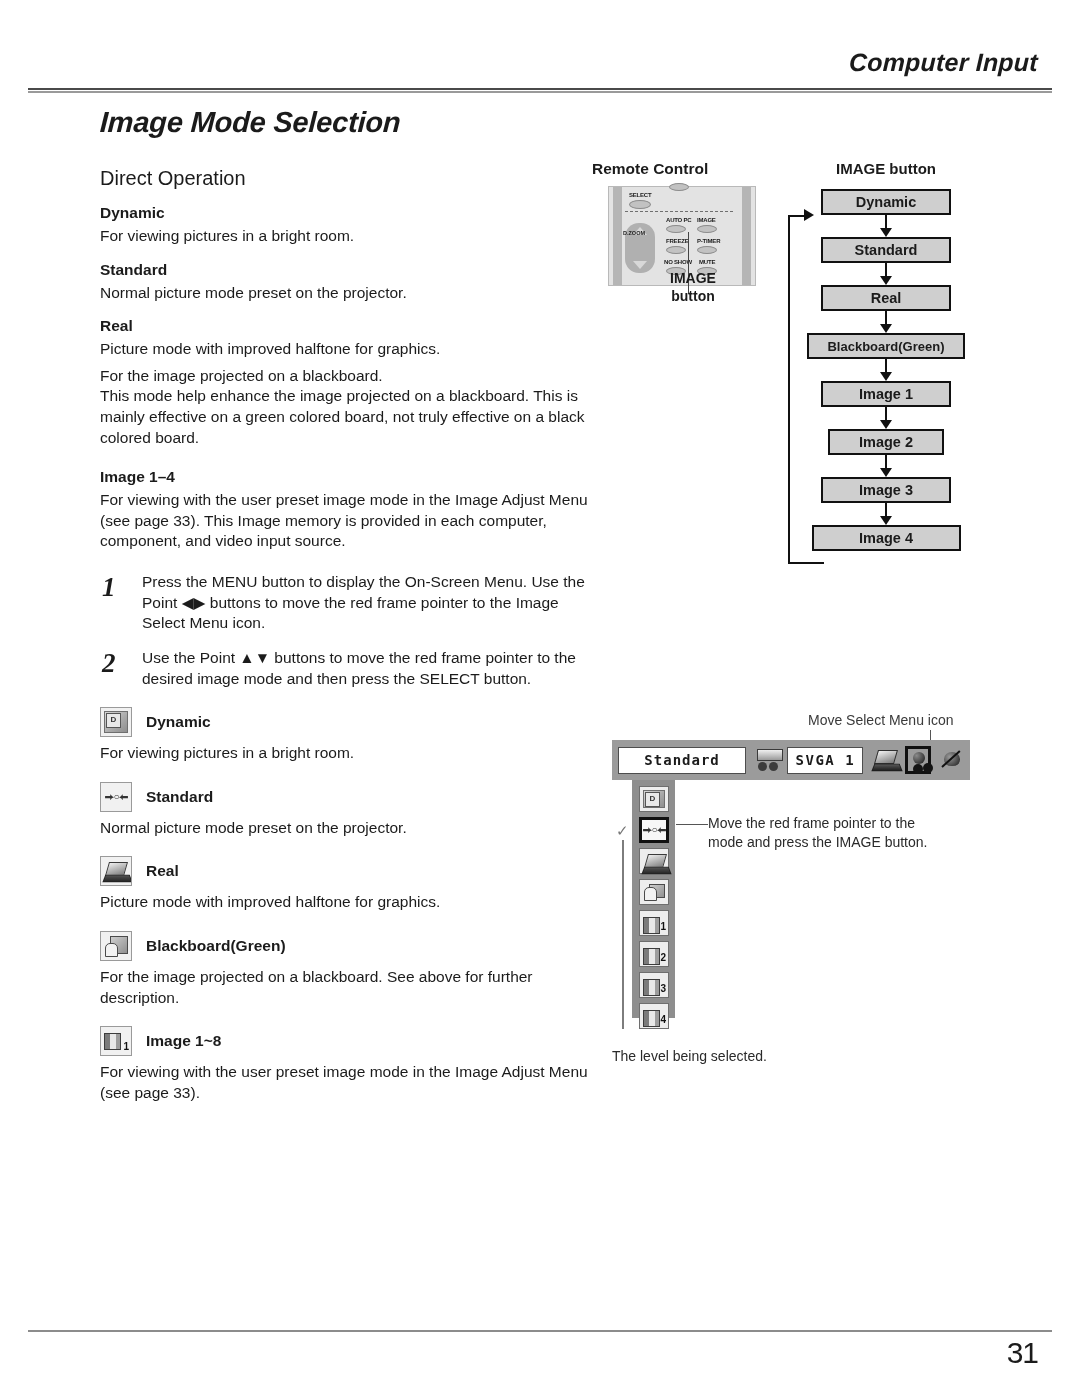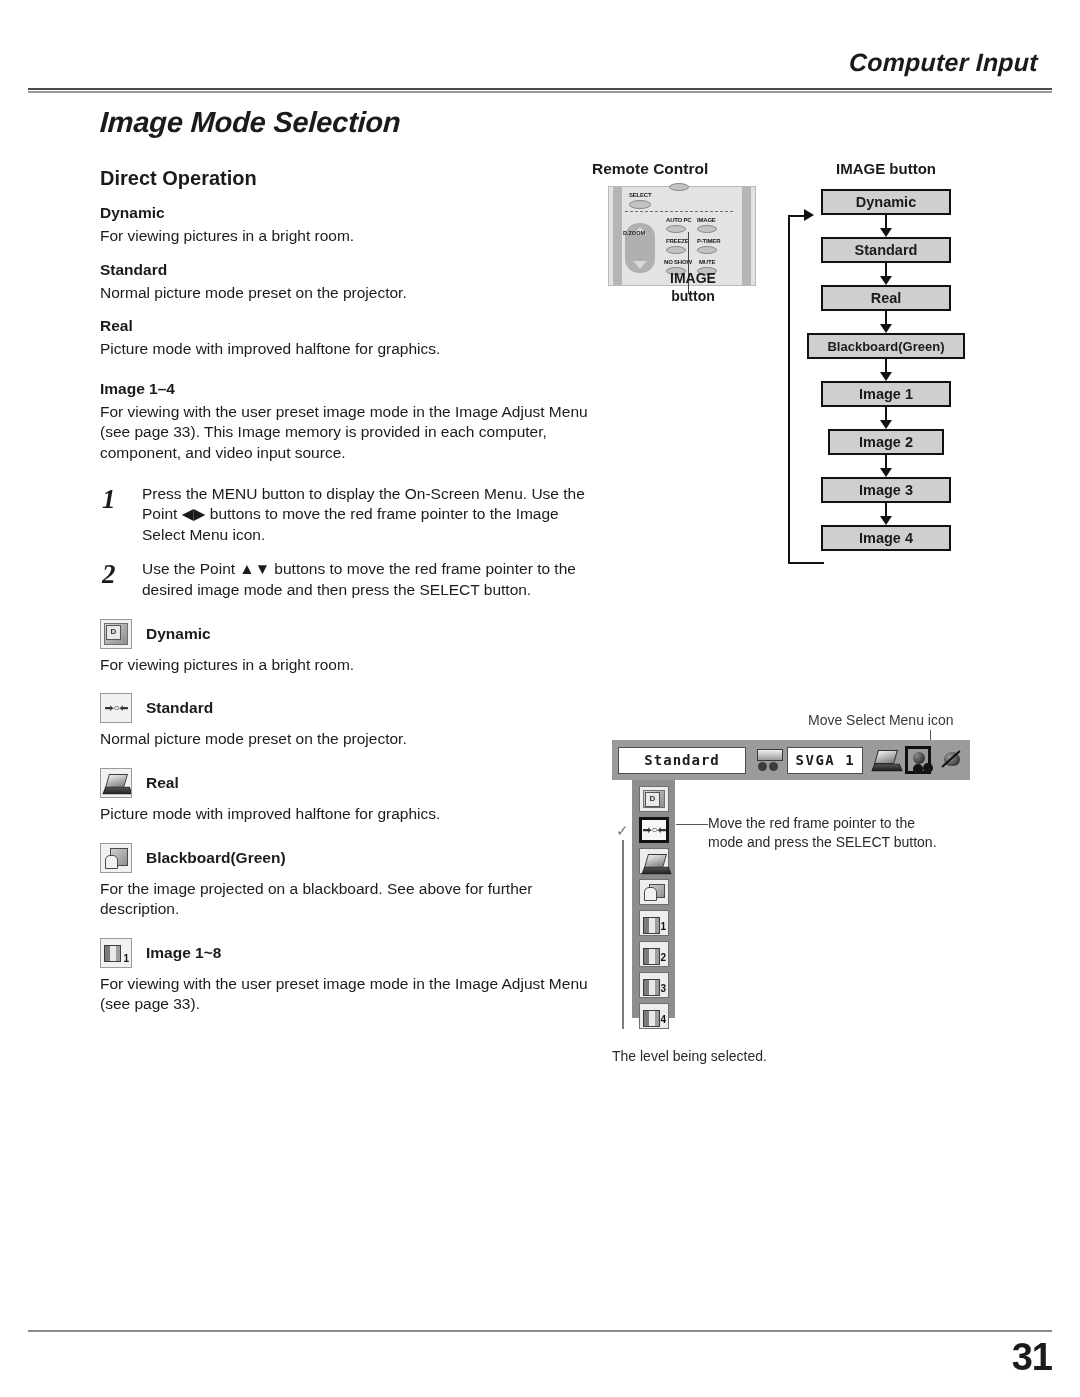--- a/index.html
+++ b/index.html
@@ -23,34 +23,34 @@
   }
   #header-rule {
     position:absolute; left:28px; top:88px; width:1024px; height:5px;
     border-top:2px solid #4a4a4a;
     border-bottom:2px solid #9a9a9a;
   }
 
   
   #footer-rule { position:absolute; left:28px; top:1330px; width:1024px; height:2px; background:#8c8c8c; }
   #page-number {
-    position:absolute; right:28px; top:1336px;
-    font-size:38px; font-weight:bold; letter-spacing:-1px;
+    position:absolute; right:42px; top:1336px;
+    font-size:30px; font-weight:normal; letter-spacing:-1px;
   }
 
   
   #left-col  { position:absolute; left:100px; top:106px; width:500px; }
   #right-col { position:absolute; left:592px; top:160px; width:440px; }
 
   h1.doc-title {
     font-size:29px; font-weight:bold; font-style:italic;
     margin:0 0 28px 0; letter-spacing:-.2px;
     transform:skewX(-3deg); transform-origin:left center;
   }
-  h2.sec-head { font-size:20px; font-weight:bold; margin:8px 0 12px 0; }
+  h2.sec-head { font-size:20px; font-weight:normal; margin:8px 0 12px 0; }
   h3.term { font-size:15.5px; font-weight:bold; margin:14px 0 4px 0; }
   p.body { font-size:15.5px; line-height:1.33; margin:0 0 6px 0; }
   .gap { height:14px; }
 
   
   .step { display:flex; margin:0 0 14px 0; }
   .step-num {
     width:42px; flex:0 0 42px;
     font-size:27px; font-style:italic; font-family:"Liberation Serif", serif;
     font-weight:bold; line-height:1.0; padding-top:2px; padding-left:2px;
@@ -254,20 +254,22 @@
 
   <h3 class="term">Dynamic</h3>
   <p class="body">For viewing pictures in a bright room.</p>
 
   <h3 class="term">Standard</h3>
   <p class="body">Normal picture mode preset on the projector.</p>
 
   <h3 class="term">Real</h3>
   <p class="body">Picture mode with improved halftone for graphics.</p>
 
+  <p class="body" style="white-space:pre-line">For the image projected on a blackboard.
+This mode help enhance the image projected on a blackboard. This is mainly effective on a green colored board, not truly effective on a black colored board.</p>
 
   <h3 class="term" style="margin-top:20px">Image 1–4</h3>
   <p class="body">For viewing with the user preset image mode in the Image Adjust Menu (see page 33). This Image memory is provided in each computer, component, and video input source.</p>
 
   <div class="gap"></div>
 
 
   <div class="step">
     <div class="step-num">1</div>
     <div class="step-text">Press the MENU button to display the On-Screen Menu. Use the Point ◀▶ buttons to move the red frame pointer to the Image Select Menu icon.</div>
@@ -371,21 +373,21 @@
       <div class="fbox" style="width:130px">Real</div>
       <div class="farrow"></div>
       <div class="fbox" style="width:158px;font-size:13px">Blackboard(Green)</div>
       <div class="farrow"></div>
       <div class="fbox" style="width:130px">Image 1</div>
       <div class="farrow"></div>
       <div class="fbox" style="width:116px">Image 2</div>
       <div class="farrow"></div>
       <div class="fbox" style="width:130px">Image 3</div>
       <div class="farrow"></div>
-      <div class="fbox" style="width:130px">Image 4</div>
+      <div class="fbox" style="width:149px">Image 4</div>
     </div>
   </div>
 </div>
 
 <div id="ism">
   <div id="ism-icon-note">Move Select Menu icon</div>
   <div id="ism-icon-leader"></div>
 
 
   <div id="osd">
@@ -419,21 +421,21 @@
       <div class="rail-ic ic-image" style="top:192px">
           <span class="box"></span>
           <span class="num">3</span>
         </div>
       <div class="rail-ic ic-image" style="top:223px">
           <span class="box"></span>
           <span class="num">4</span>
         </div>
 
       <div id="ism-note-leader"></div>
-      <div id="ism-note">Move the red frame pointer to the mode and press the SELECT button.</div>
+      <div id="ism-note">Move the red frame pointer to the mode and press the IMAGE button.</div>
     </div>
   </div>
 </div>
 
 <div id="level-caption" style="position:absolute;left:612px;top:1048px;font-size:14px;color:#2a2a2a">The level being selected.</div>
 
 <div id="footer-rule"></div>
 <div id="page-number">31</div>
 
 </body></html>

